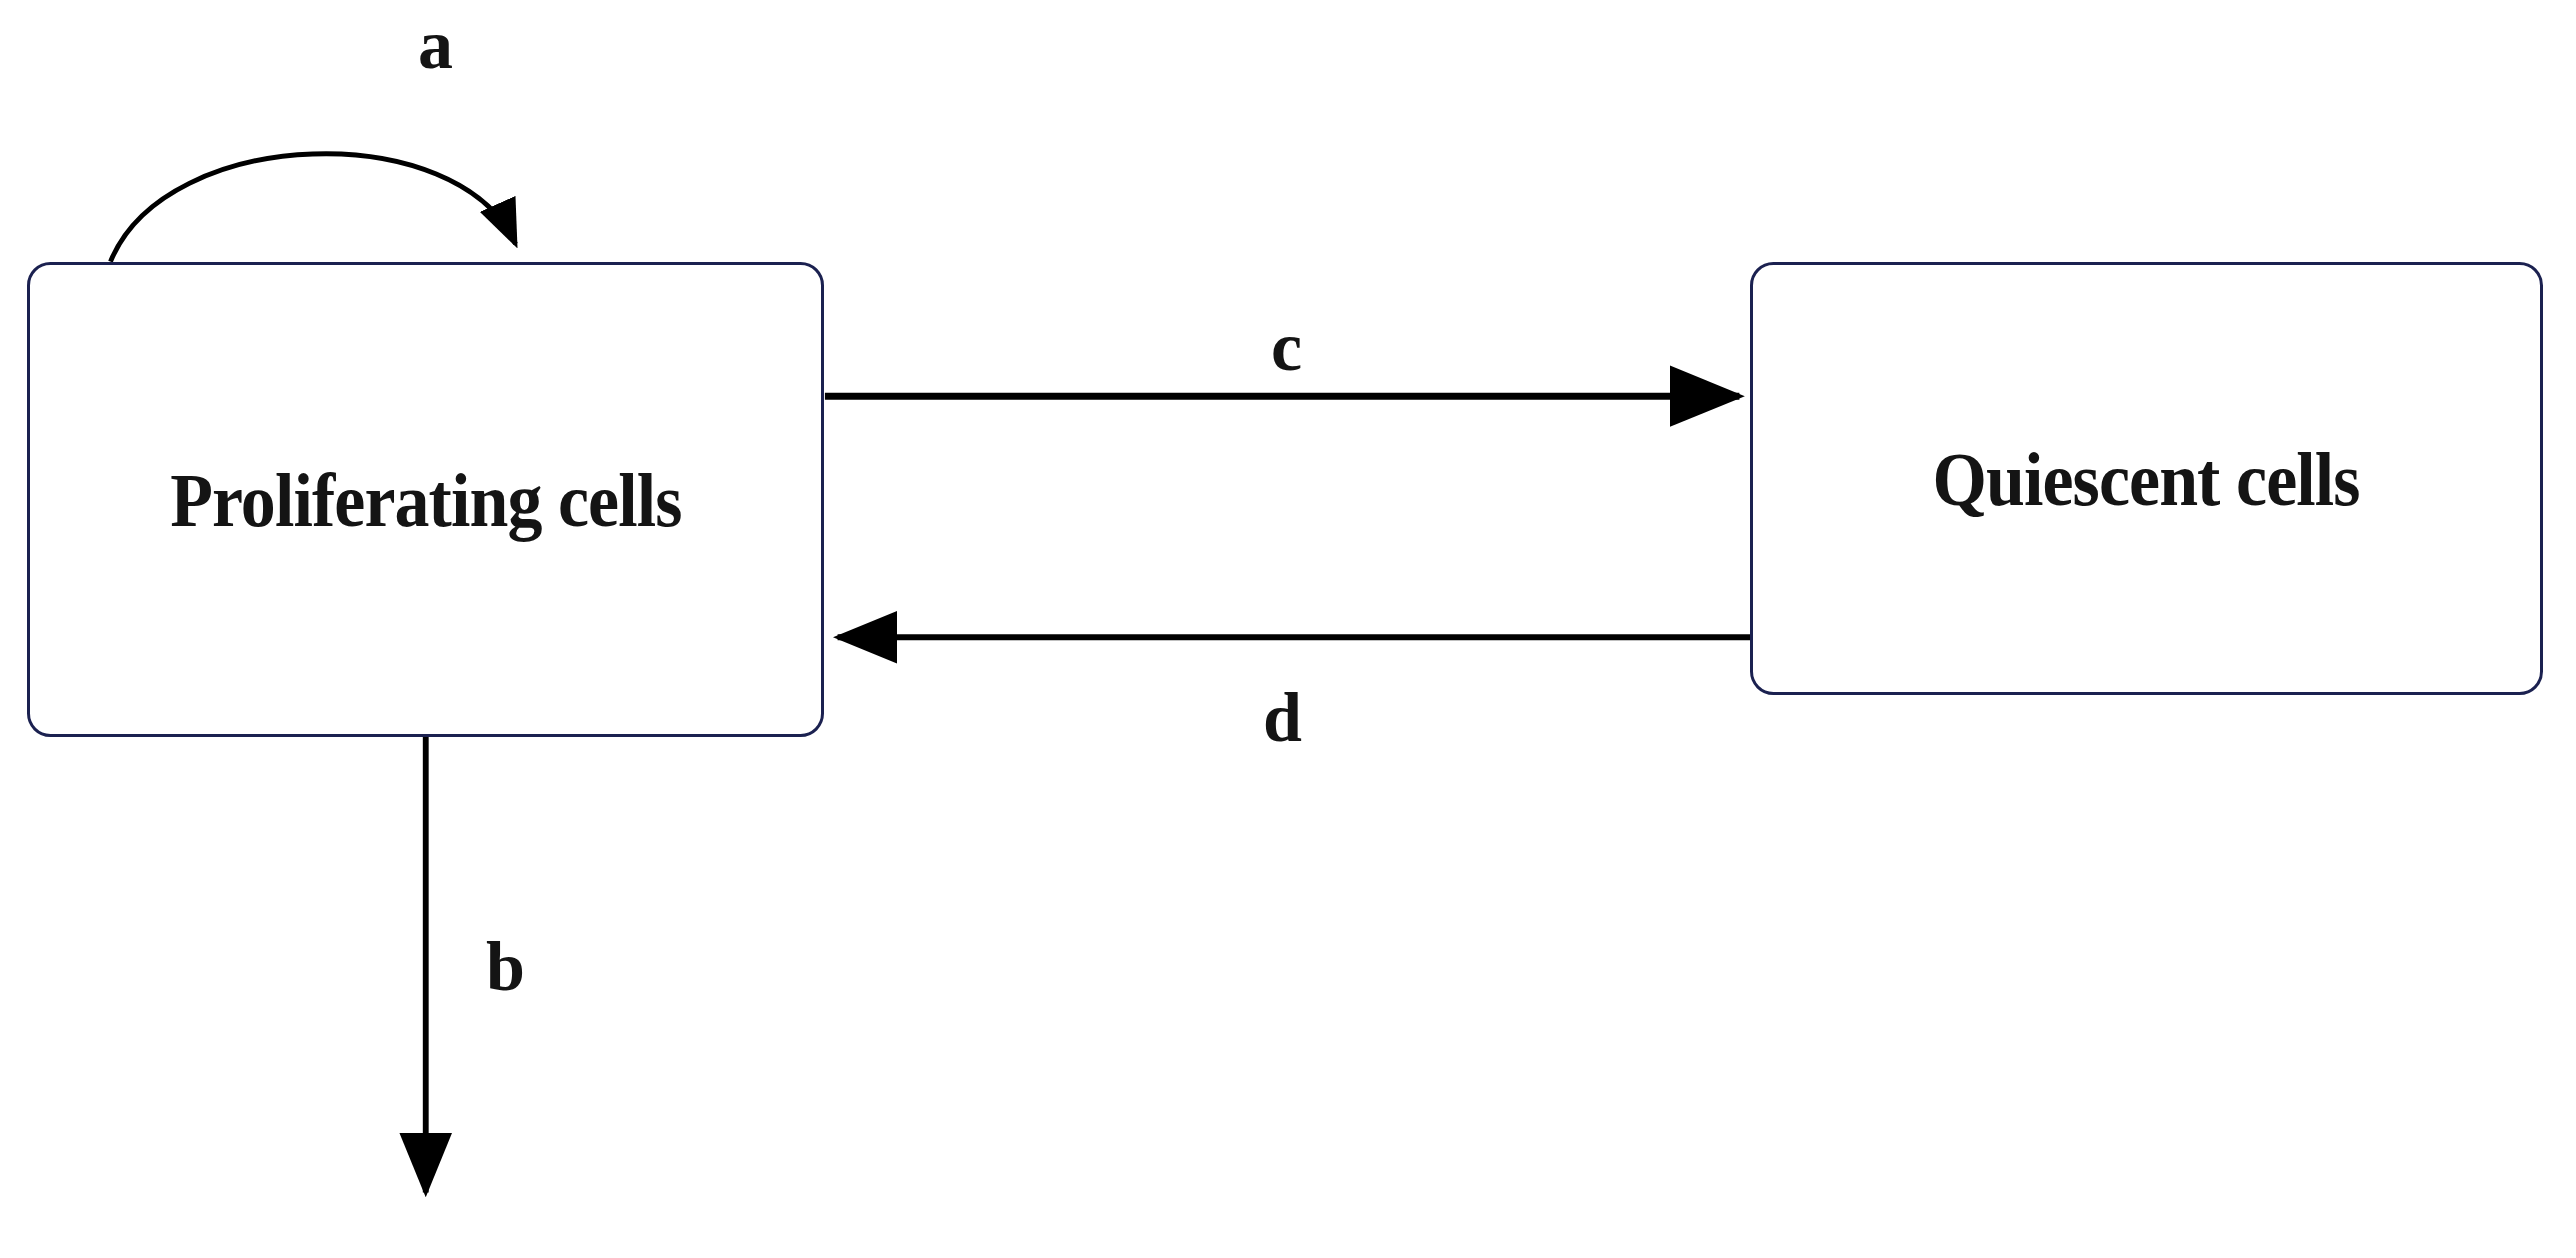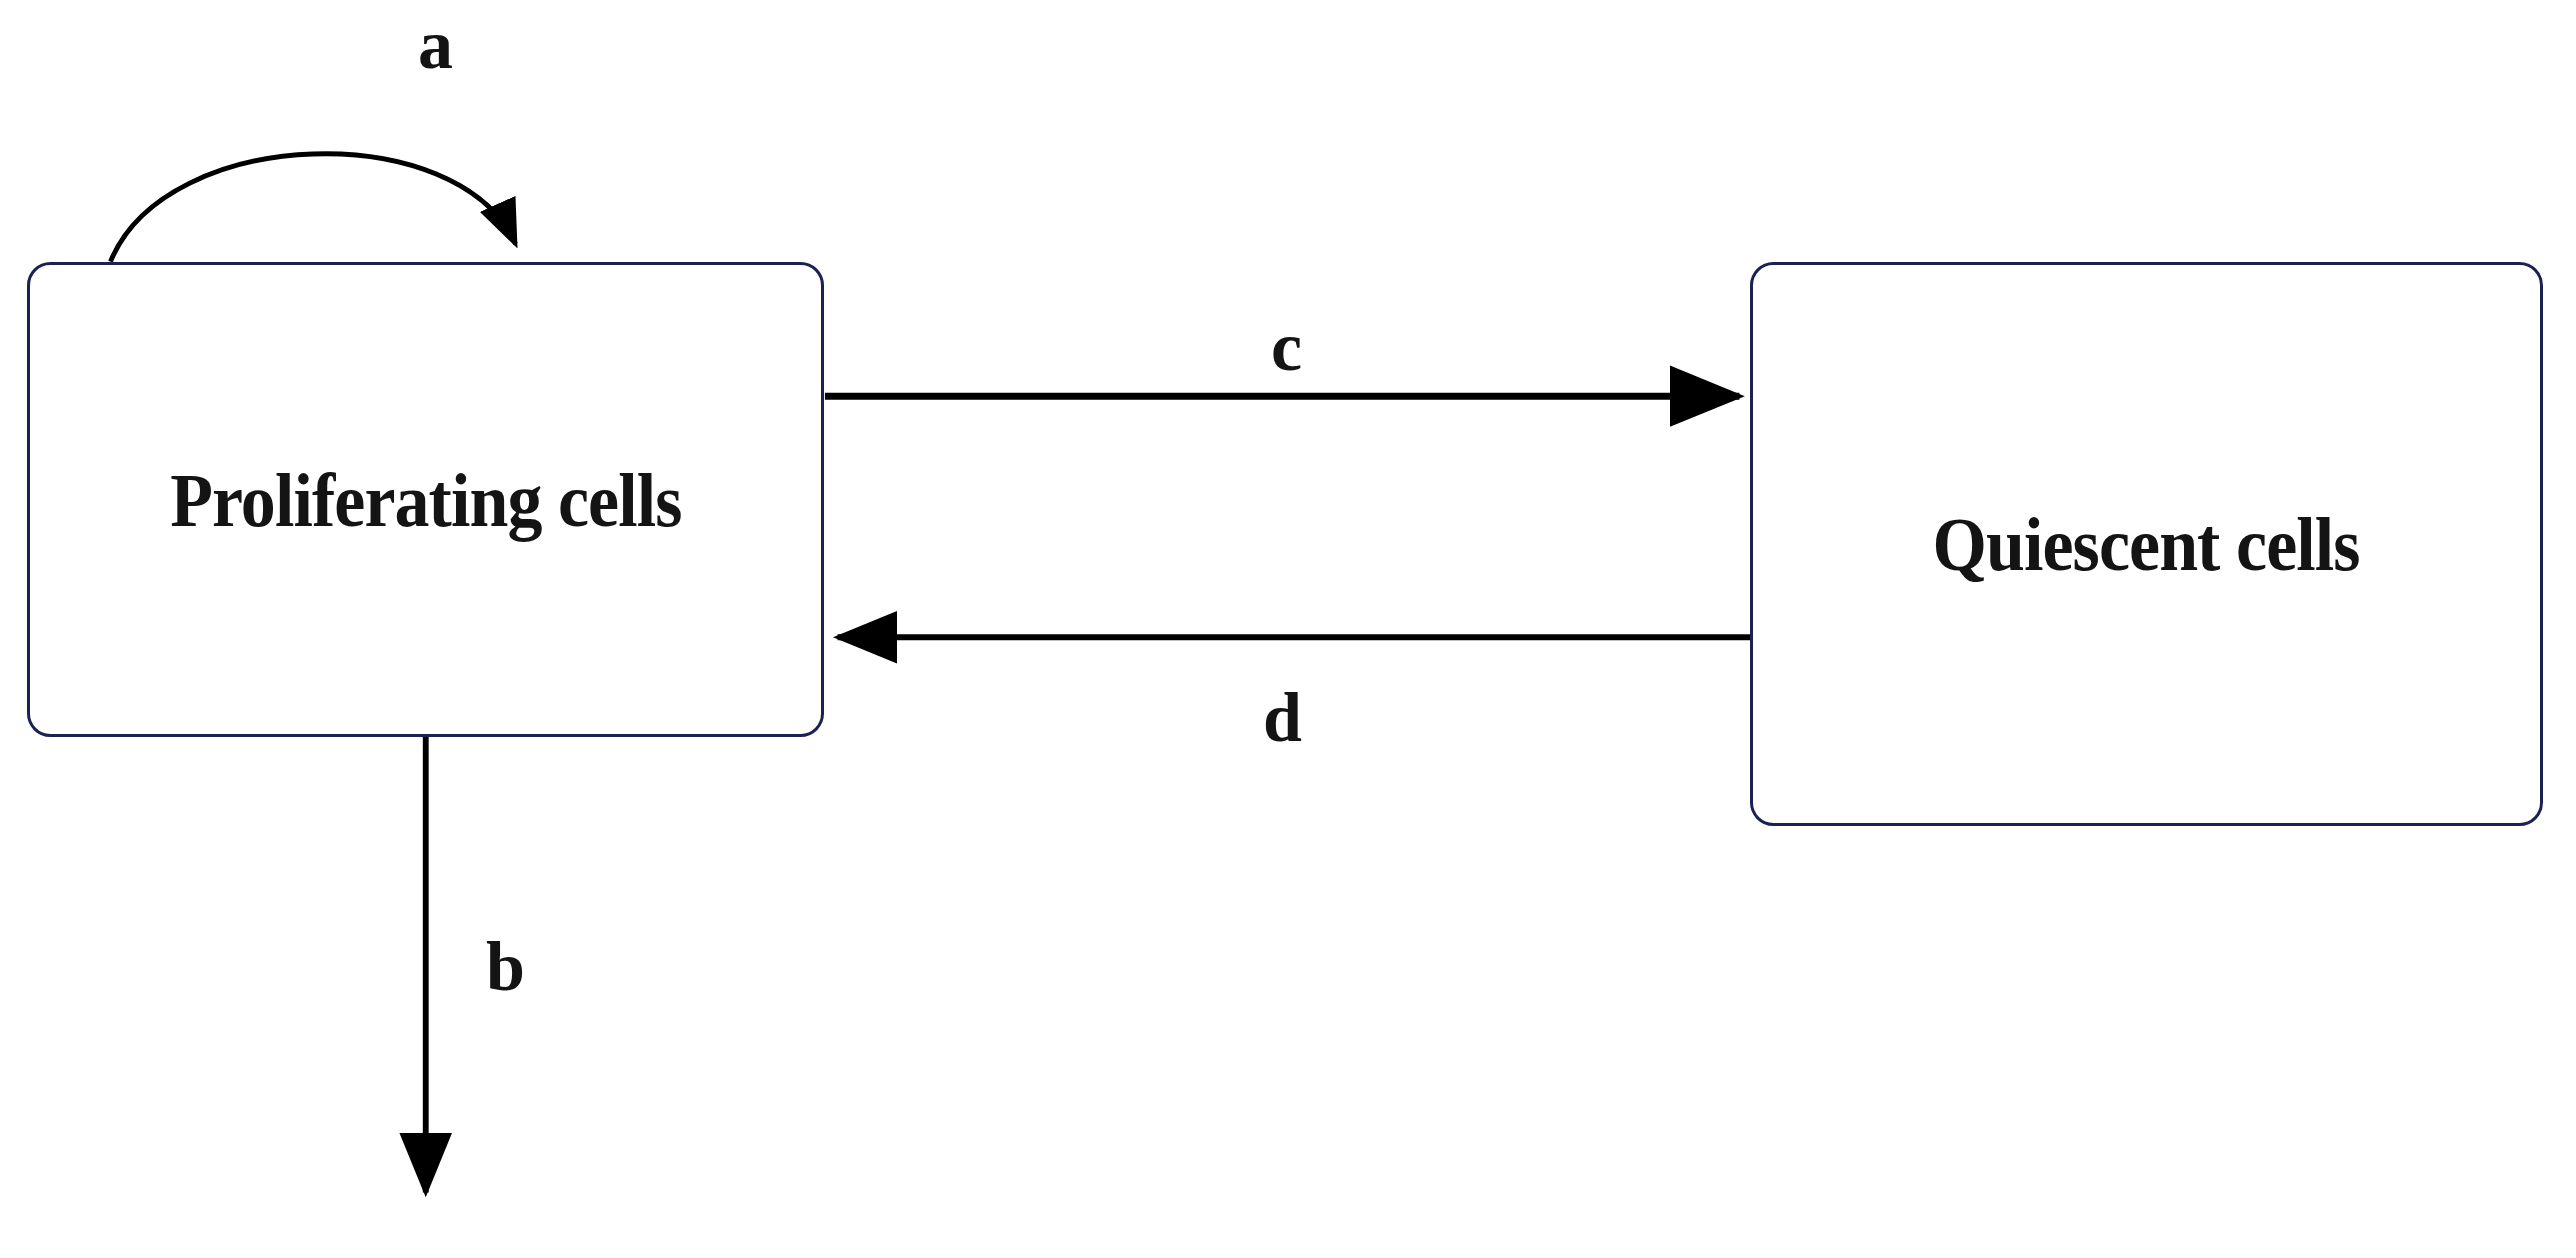--- a/index.html
+++ b/index.html
@@ -75,21 +75,21 @@
 
     <line x1="1793" y1="653" x2="858" y2="653" stroke="#000000" stroke-width="6" marker-end="url(#arrowhead)"></line>
 
     <line x1="436" y1="755" x2="436" y2="1222" stroke="#000000" stroke-width="6" marker-end="url(#arrowhead)"></line>
   </svg>
 
   <div class="node-box" style="left:27px; top:262px; width:797px; height:475px;">
     <span class="node-label">Proliferating cells</span>
   </div>
 
-  <div class="node-box" style="left:1750px; top:262px; width:793px; height:564px;">
+  <div class="node-box" style="left:1750px; top:262px; width:793px; height:433px;">
     <span class="node-label">Quiescent cells</span>
   </div>
 
   <div class="edge-label" style="left:418px; top:9.8px;">a</div>
 
   <div class="edge-label" style="left:486px; top:932px;">b</div>
 
   <div class="edge-label" style="left:1271px; top:312px;">c</div>
 
   <div class="edge-label" style="left:1263px; top:683px;">d</div>

